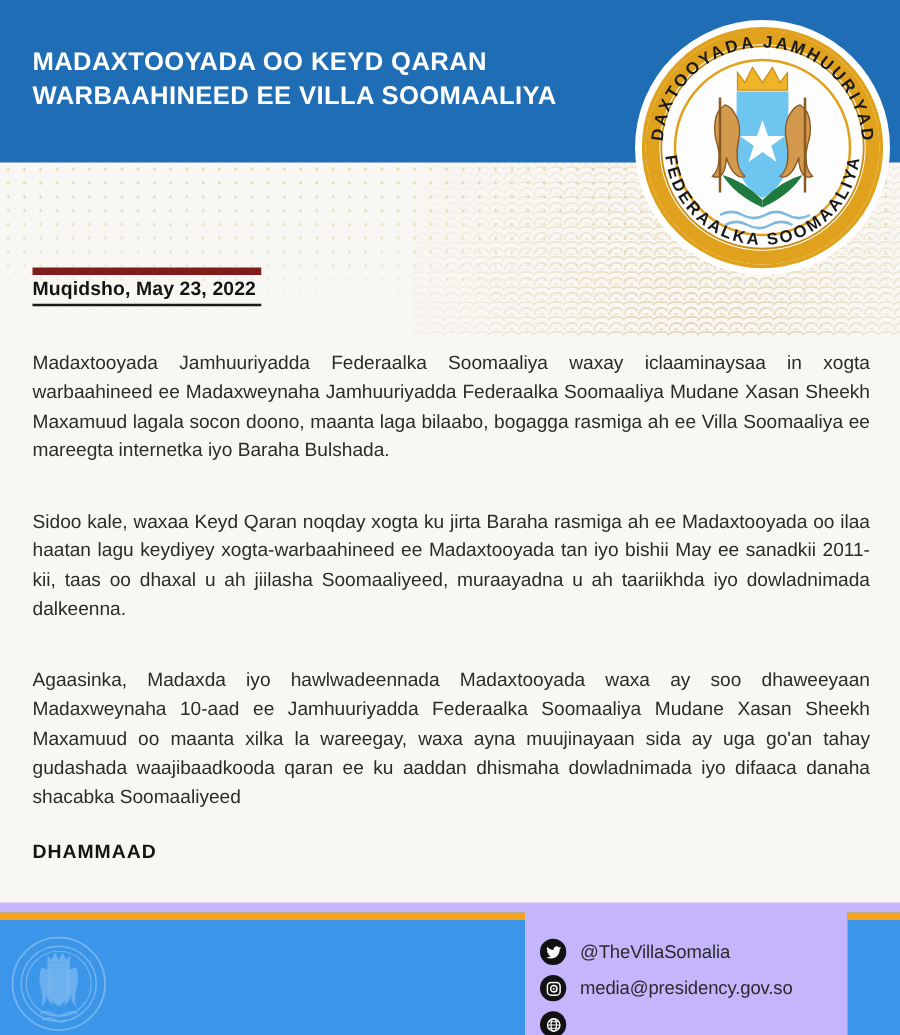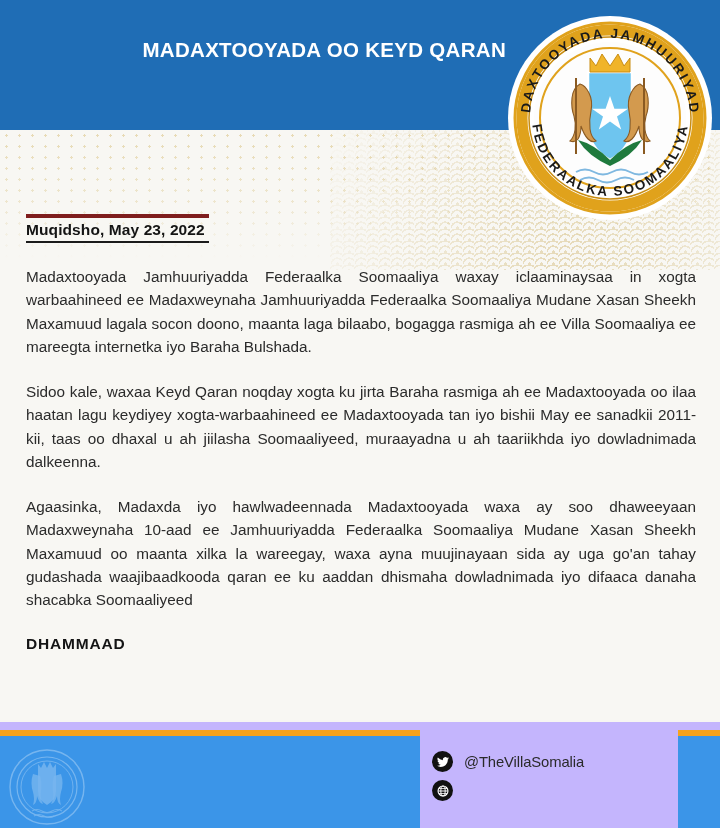--- a/index.html
+++ b/index.html
@@ -28,21 +28,21 @@
     position: absolute;
     left: 26px; top: 36px;
     width: 480px;
     color: #ffffff;
     font-size: 20.5px;
     font-weight: bold;
     line-height: 1.33;
     letter-spacing: 0.3px;
     text-transform: uppercase;
   }
-  .header-title .tline { display: block; white-space: nowrap; text-align: right; }
+  .header-title .tline { display: block; white-space: nowrap; }
 
   
   .paper {
     position: absolute;
     left: 0; top: 130px;
     width: 720px; height: 590px;
     background: #f8f7f3;
     z-index: 1;
   }
   .dots {
@@ -82,29 +82,29 @@
     position: absolute;
     left: 0; top: 130px;
     width: 720px;
     z-index: 6;
     padding: 0 26px;
   }
   .datestamp {
     display: inline-block;
     margin-top: 84px;
     padding: 3px 4px 2px 0;
-    border-top: 4px solid #7f1d1d;
+    border-top: 6px solid #7f1d1d;
     border-bottom: 2px solid #1b1b1b;
     font-size: 15.5px;
     font-weight: 600;
     color: #141414;
     letter-spacing: 0.1px;
   }
   .para {
-    margin-top: 22px;
+    margin-top: 34px;
     width: 670px;
     font-size: 15.3px;
     line-height: 1.52;
     color: #2b2b2b;
     text-align: justify;
     text-justify: inter-word;
   }
   .para.first { }
   .closing {
     margin-top: 24px;
@@ -176,20 +176,21 @@
 
 <div class="page">
 
   <div class="paper"></div>
   <div class="dots"></div>
   <div class="dots-arc"></div>
 
   <div class="header">
     <div class="header-title">
       <span class="tline">MADAXTOOYADA OO KEYD QARAN</span>
+      <span class="tline">WARBAAHINEED EE VILLA SOOMAALIYA</span>
     </div>
   </div>
 
   <div class="emblem">
     <svg viewBox="0 0 208 208" width="208" height="208" aria-hidden="true">
       <defs>
         <path id="arcTop" d="M 24,104 A 80,80 0 0 1 184,104"></path>
         <path id="arcBot" d="M 26,104 A 78,78 0 0 0 182,104"></path>
       </defs>
       <circle cx="104" cy="104" r="102" fill="#ffffff"></circle>
@@ -266,20 +267,30 @@
 
       <div class="contact-row">
         <span class="contact-icon">
           <svg viewBox="0 0 16 16" width="12" height="12" aria-hidden="true">
             <path fill="#ffffff" d="M16 3.04a6.5 6.5 0 0 1-1.89.52 3.3 3.3 0 0 0 1.45-1.82 6.6 6.6 0 0 1-2.08.8 3.28 3.28 0 0 0-5.6 2.99A9.32 9.32 0 0 1 1.11 2.1a3.28 3.28 0 0 0 1.02 4.38 3.26 3.26 0 0 1-1.49-.41v.04a3.28 3.28 0 0 0 2.63 3.22 3.3 3.3 0 0 1-1.48.06 3.29 3.29 0 0 0 3.07 2.28A6.59 6.59 0 0 1 0 13.03a9.29 9.29 0 0 0 5.03 1.48c6.04 0 9.34-5 9.34-9.34l-.01-.43A6.66 6.66 0 0 0 16 3.04z"></path>
           </svg>
         </span>
         <span class="contact-text">@TheVillaSomalia</span>
       </div>
 
+      <div class="contact-row">
+        <span class="contact-icon">
+          <svg viewBox="0 0 16 16" width="12" height="12" aria-hidden="true">
+            <rect x="1.2" y="1.2" width="13.6" height="13.6" rx="4" ry="4" fill="none" stroke="#ffffff" stroke-width="1.6"></rect>
+            <circle cx="8" cy="8" r="3.4" fill="none" stroke="#ffffff" stroke-width="1.6"></circle>
+            <circle cx="8" cy="8" r="1.1" fill="#ffffff"></circle>
+          </svg>
+        </span>
+        <span class="contact-text">media@presidency.gov.so</span>
+      </div>
 
       <div class="contact-row">
         <span class="contact-icon">
           <svg viewBox="0 0 16 16" width="12" height="12" aria-hidden="true">
             <circle cx="8" cy="8" r="6.6" fill="none" stroke="#ffffff" stroke-width="1.5"></circle>
             <ellipse cx="8" cy="8" rx="2.9" ry="6.6" fill="none" stroke="#ffffff" stroke-width="1.3"></ellipse>
             <line x1="1.6" y1="8" x2="14.4" y2="8" stroke="#ffffff" stroke-width="1.3"></line>
             <line x1="2.6" y1="4.6" x2="13.4" y2="4.6" stroke="#ffffff" stroke-width="1.1"></line>
             <line x1="2.6" y1="11.4" x2="13.4" y2="11.4" stroke="#ffffff" stroke-width="1.1"></line>
           </svg>

